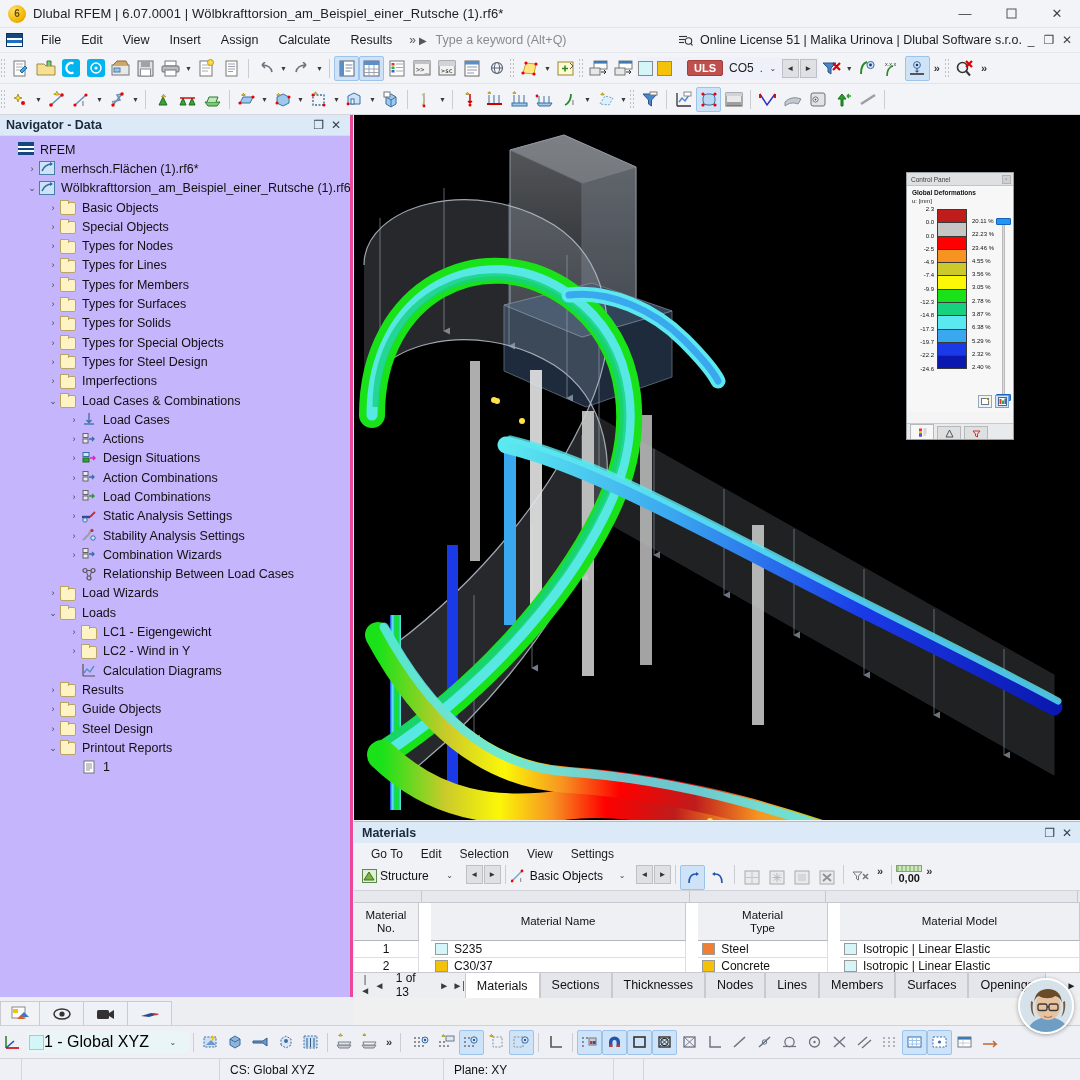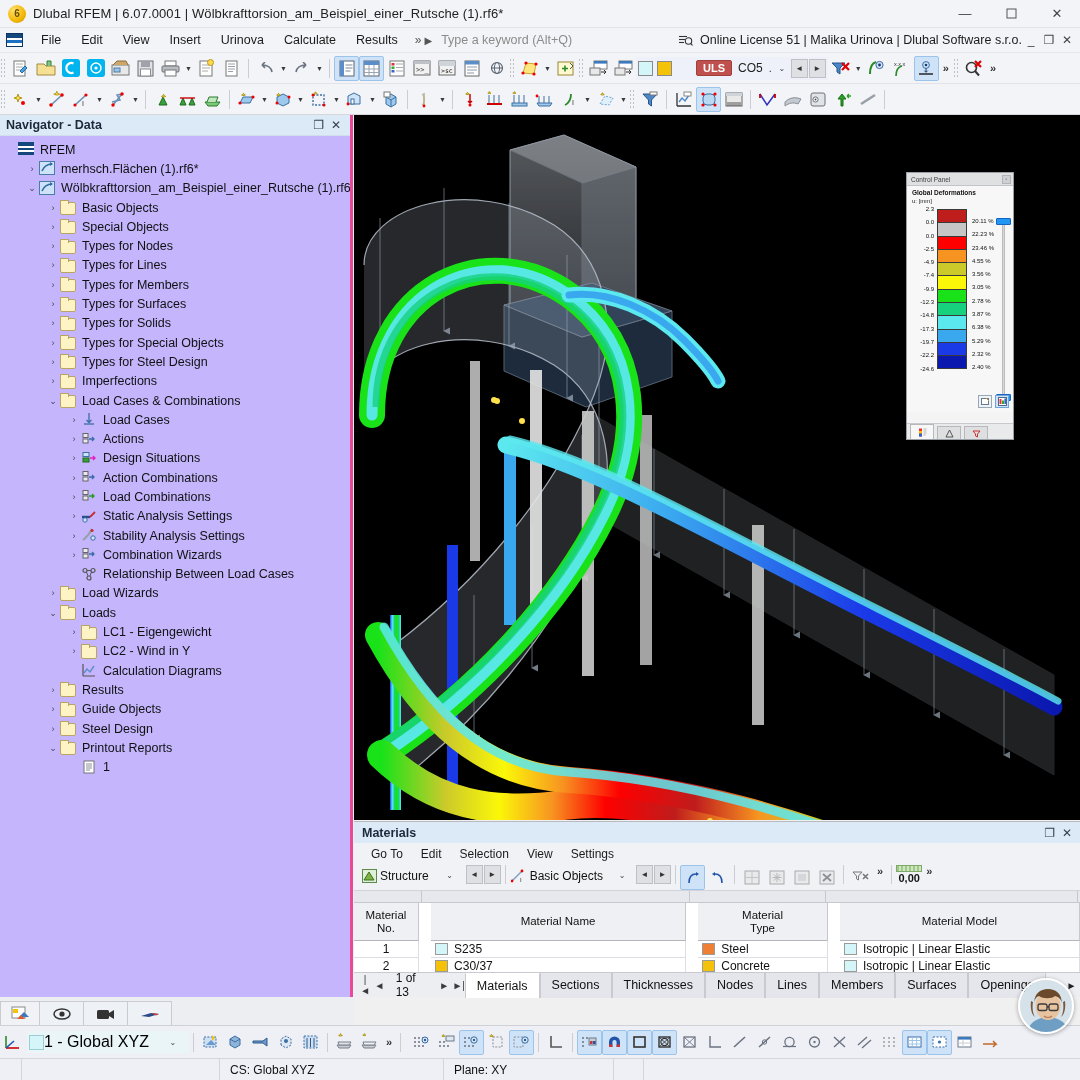--- a/index.html
+++ b/index.html
@@ -267,21 +267,21 @@
       <div class="tb-winbtn close">✕</div>
     </div>
   </div>
 
   <div class="menubar">
     <div class="mb-logo"></div>
     <div class="mb-item">File</div>
     <div class="mb-item">Edit</div>
     <div class="mb-item">View</div>
     <div class="mb-item">Insert</div>
-    <div class="mb-item">Urinova</div>
+    <div class="mb-item">Assign</div>
     <div class="mb-item">Calculate</div>
     <div class="mb-item">Results</div>
     <div class="mb-chev">»</div>
     <div class="mb-arrow">▶</div>
     <div class="mb-search">Type a keyword (Alt+Q)</div>
     <div class="mb-right">
       <div class="mb-lic-icon">
         <svg width="15" height="13" viewBox="0 0 15 13">
           <line x1="1" y1="2.5" x2="9" y2="2.5" stroke="#333" stroke-width="1.1"></line>
           <line x1="1" y1="5.5" x2="7" y2="5.5" stroke="#333" stroke-width="1.1"></line>
@@ -456,21 +456,21 @@
       <svg width="19" height="17" viewBox="0 0 19 17">
           <rect x="5" y="1" width="13" height="8" fill="#fff" stroke="#777"></rect>
           <rect x="5" y="1" width="13" height="2.6" fill="#3a7abd"></rect>
           <rect x="1" y="8" width="10" height="7" fill="#e8e8e8" stroke="#777"></rect>
           <path d="M12 12h5M15 10l2 2-2 2" stroke="#333" fill="none"></path>
         </svg>
     </div>
     <div class="lcbox">
       <div class="sw" style="background:#d4f6f8"></div>
       <div class="sw" style="background:#f5c20a;margin-left:4px"></div>
-      <div class="uls-badge" style="margin-left:24px">ULS</div>
+      <div class="uls-badge" style="margin-left:15px">ULS</div>
       <div class="co-label">CO5</div>
       <div style="font-size:11px;color:#333;padding-right:2px">.</div>
       <div class="combo-dd">⌄</div>
       <div class="navb">◄</div>
       <div class="navb">►</div>
     </div>
     <div class="tbtn">
       <svg width="19" height="17" viewBox="0 0 19 17">
           <path d="M1 3h13l-5 5v6l-3-2V8z" fill="#4a86c8" stroke="#29578c"></path>
           <path d="M11 3l7 7M18 3l-7 7" stroke="#d00" stroke-width="2.2"></path>

